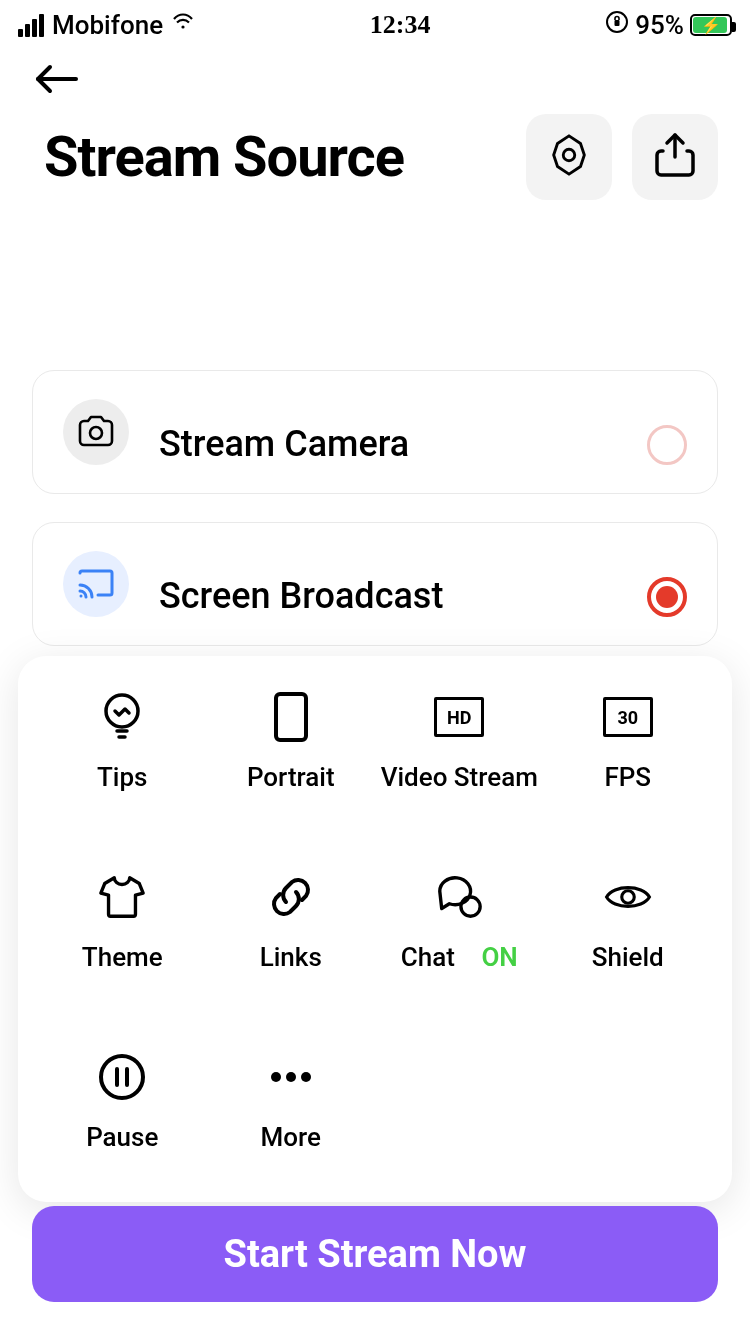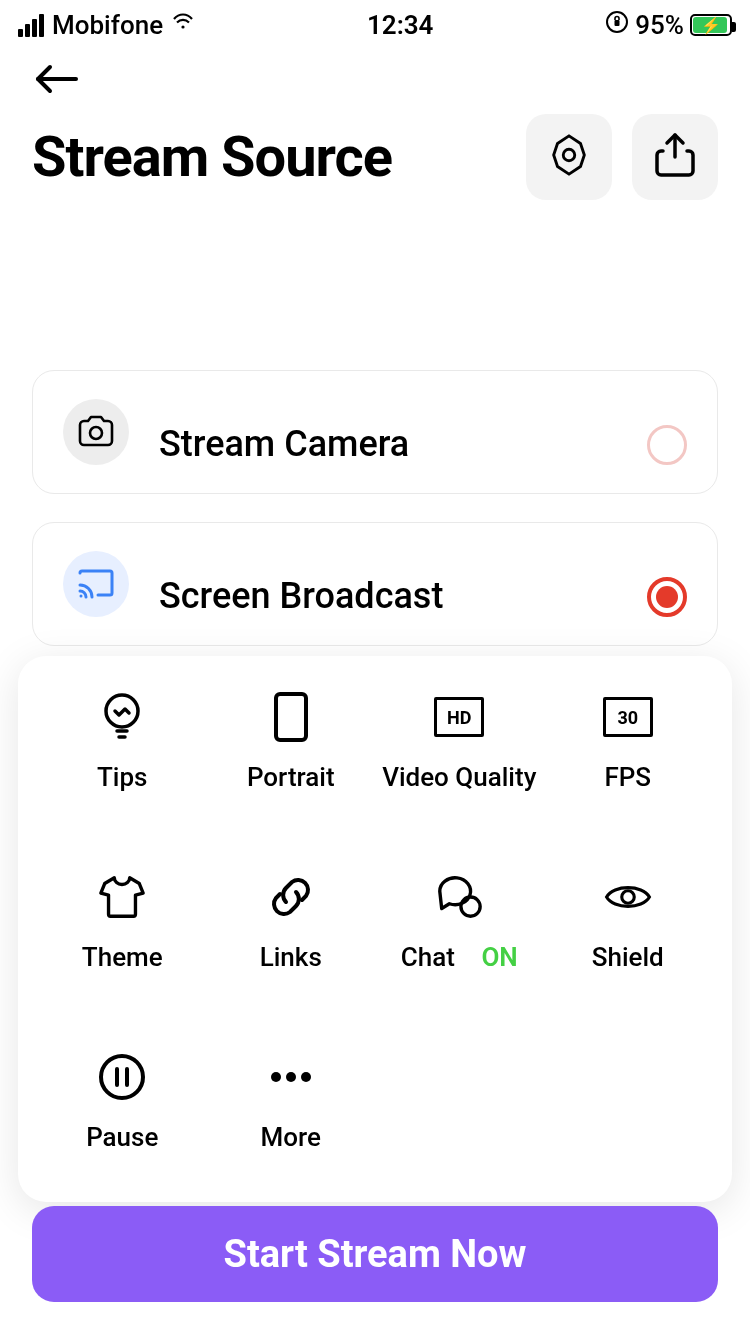--- a/index.html
+++ b/index.html
@@ -25,21 +25,21 @@
   }
   .status-left { display: flex; align-items: center; gap: 8px; }
   .status-right { display: flex; align-items: center; gap: 6px; }
   .signal-bars { display: flex; align-items: flex-end; gap: 2px; }
   .signal-bars span { width: 5px; background: #000; border-radius:1px;}
   .signal-bars span:nth-child(1){height:8px;}
   .signal-bars span:nth-child(2){height:13px;}
   .signal-bars span:nth-child(3){height:18px;}
   .signal-bars span:nth-child(4){height:23px;}
   .wifi-icon svg { width:24px; height:24px; }
-  .status-time { font-size: 26px; font-weight:600; }
+  .status-time { font-size: 26px; font-weight:600;font-family:Liberation Serif, serif; }
   .battery-wrap { display:flex; align-items:center; gap:2px;}
   .battery {
     width: 42px; height: 22px; border: 2px solid #000; border-radius: 5px;
     position: relative; display:flex; align-items:center; padding:1px;
   }
   .battery::after {
     content:""; position:absolute; right:-6px; top:6px; width:4px; height:10px;
     background:#000; border-radius:0 2px 2px 0;
   }
   .battery-fill {
@@ -54,20 +54,21 @@
   
   .header-row {
     display:flex; align-items:center; padding: 10px 32px 0 32px; height:60px;
   }
   .back-btn { width:50px; height:50px; display:flex; align-items:center; }
 
   
   .title-row {
     display:flex; align-items:center; justify-content:space-between;
     padding: 10px 32px 0 32px;
+    margin-left: 12px;
   }
   .page-title { font-size: 56px; font-weight: 700; letter-spacing:-1px;}
   .title-actions { display:flex; gap:20px; }
   .icon-btn {
     width:86px; height:86px; background:#f3f3f3; border-radius:20px;
     display:flex; align-items:center; justify-content:center;
   }
 
   
   .sources {
@@ -249,21 +250,21 @@
           <rect x="4" y="3" width="30" height="46" rx="4"></rect>
         </svg>
       </div>
       <div class="panel-label">Portrait</div>
     </div>
 
     <div class="panel-item">
       <div class="panel-icon">
         <div class="badge-box">HD</div>
       </div>
-      <div class="panel-label">Video Quality</div>
+      <div class="panel-label">Video Stream</div>
     </div>
 
     <div class="panel-item">
       <div class="panel-icon">
         <div class="badge-box">30</div>
       </div>
       <div class="panel-label">FPS</div>
     </div>
 
     <div class="panel-item">

